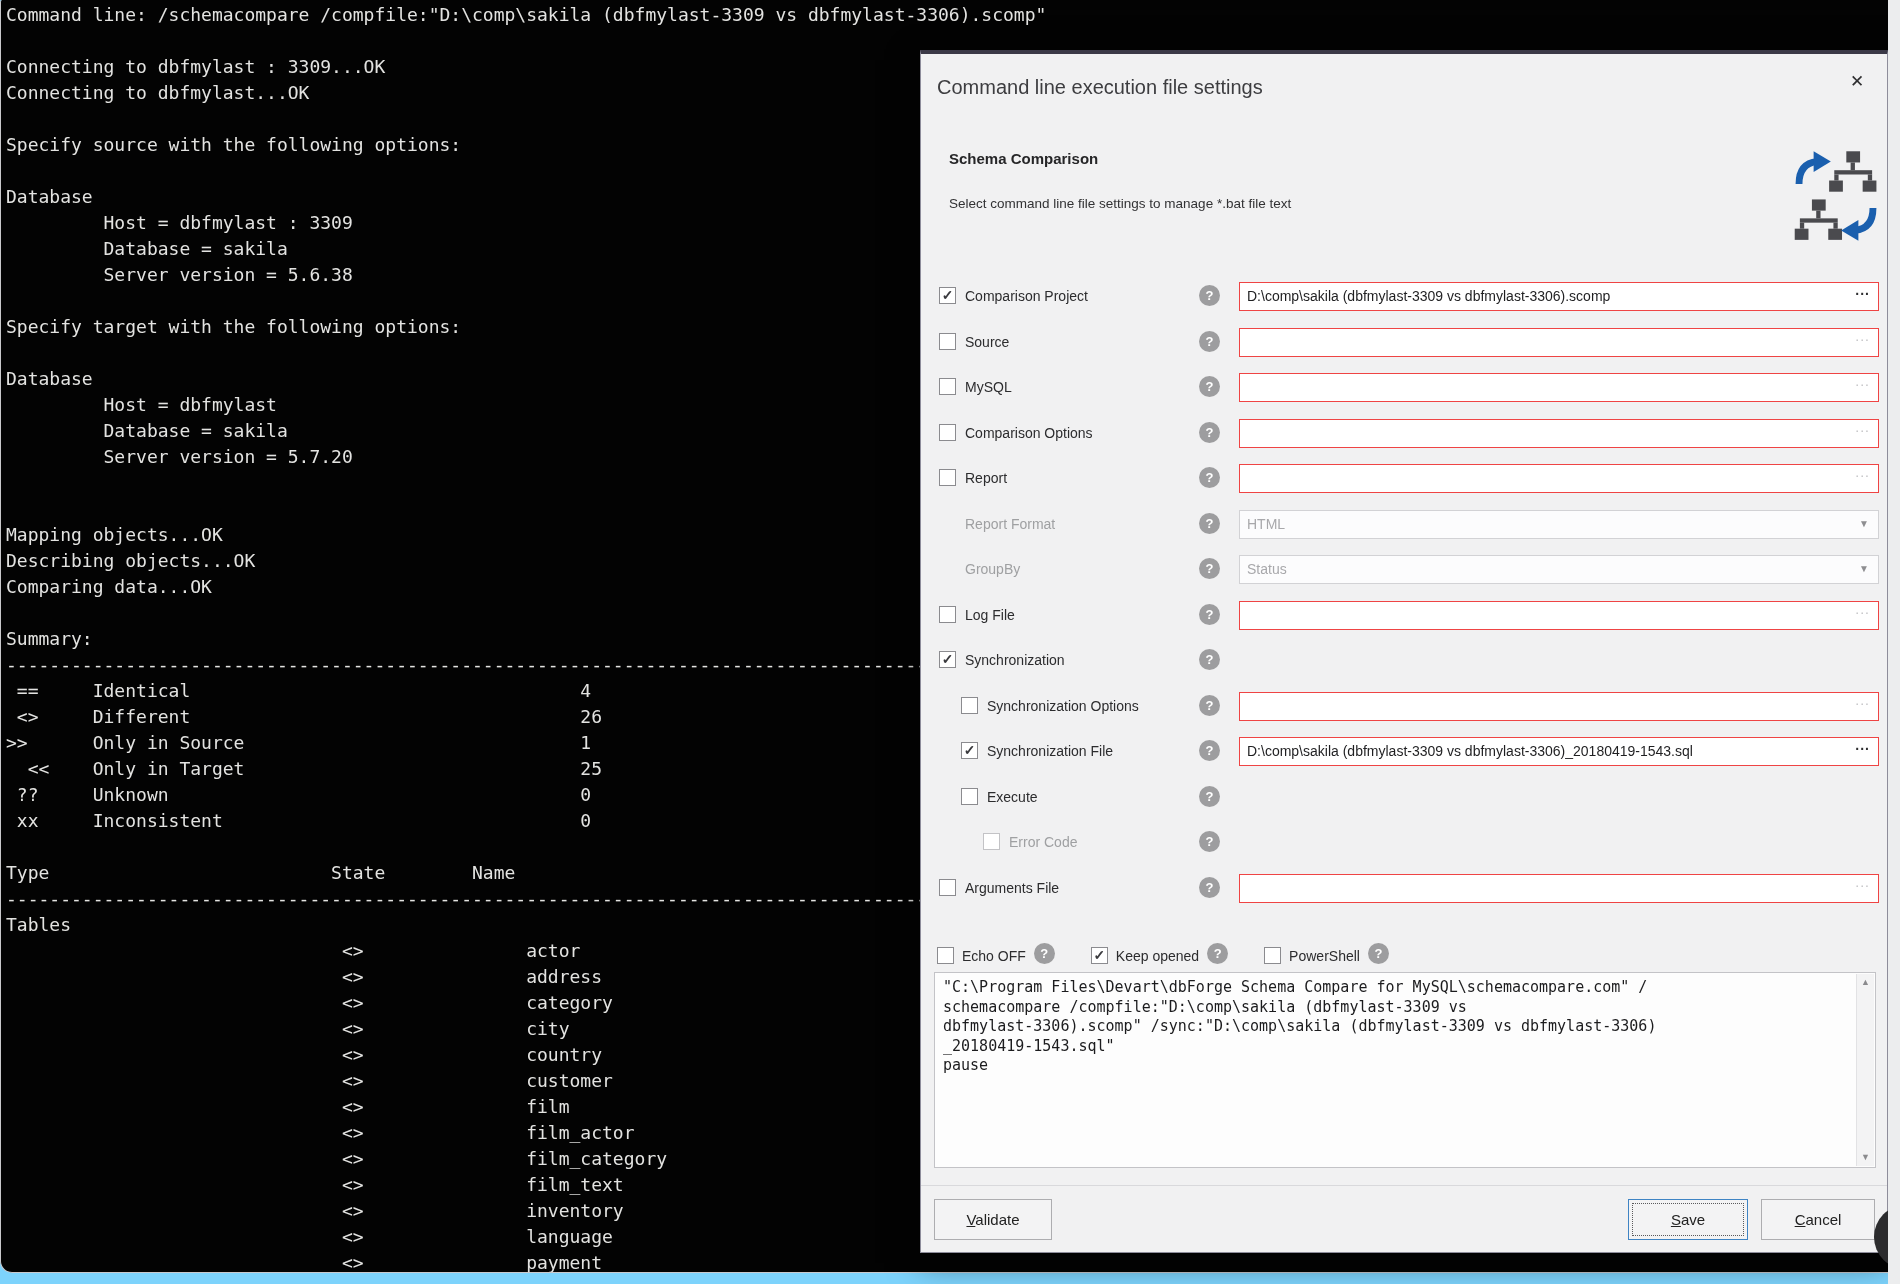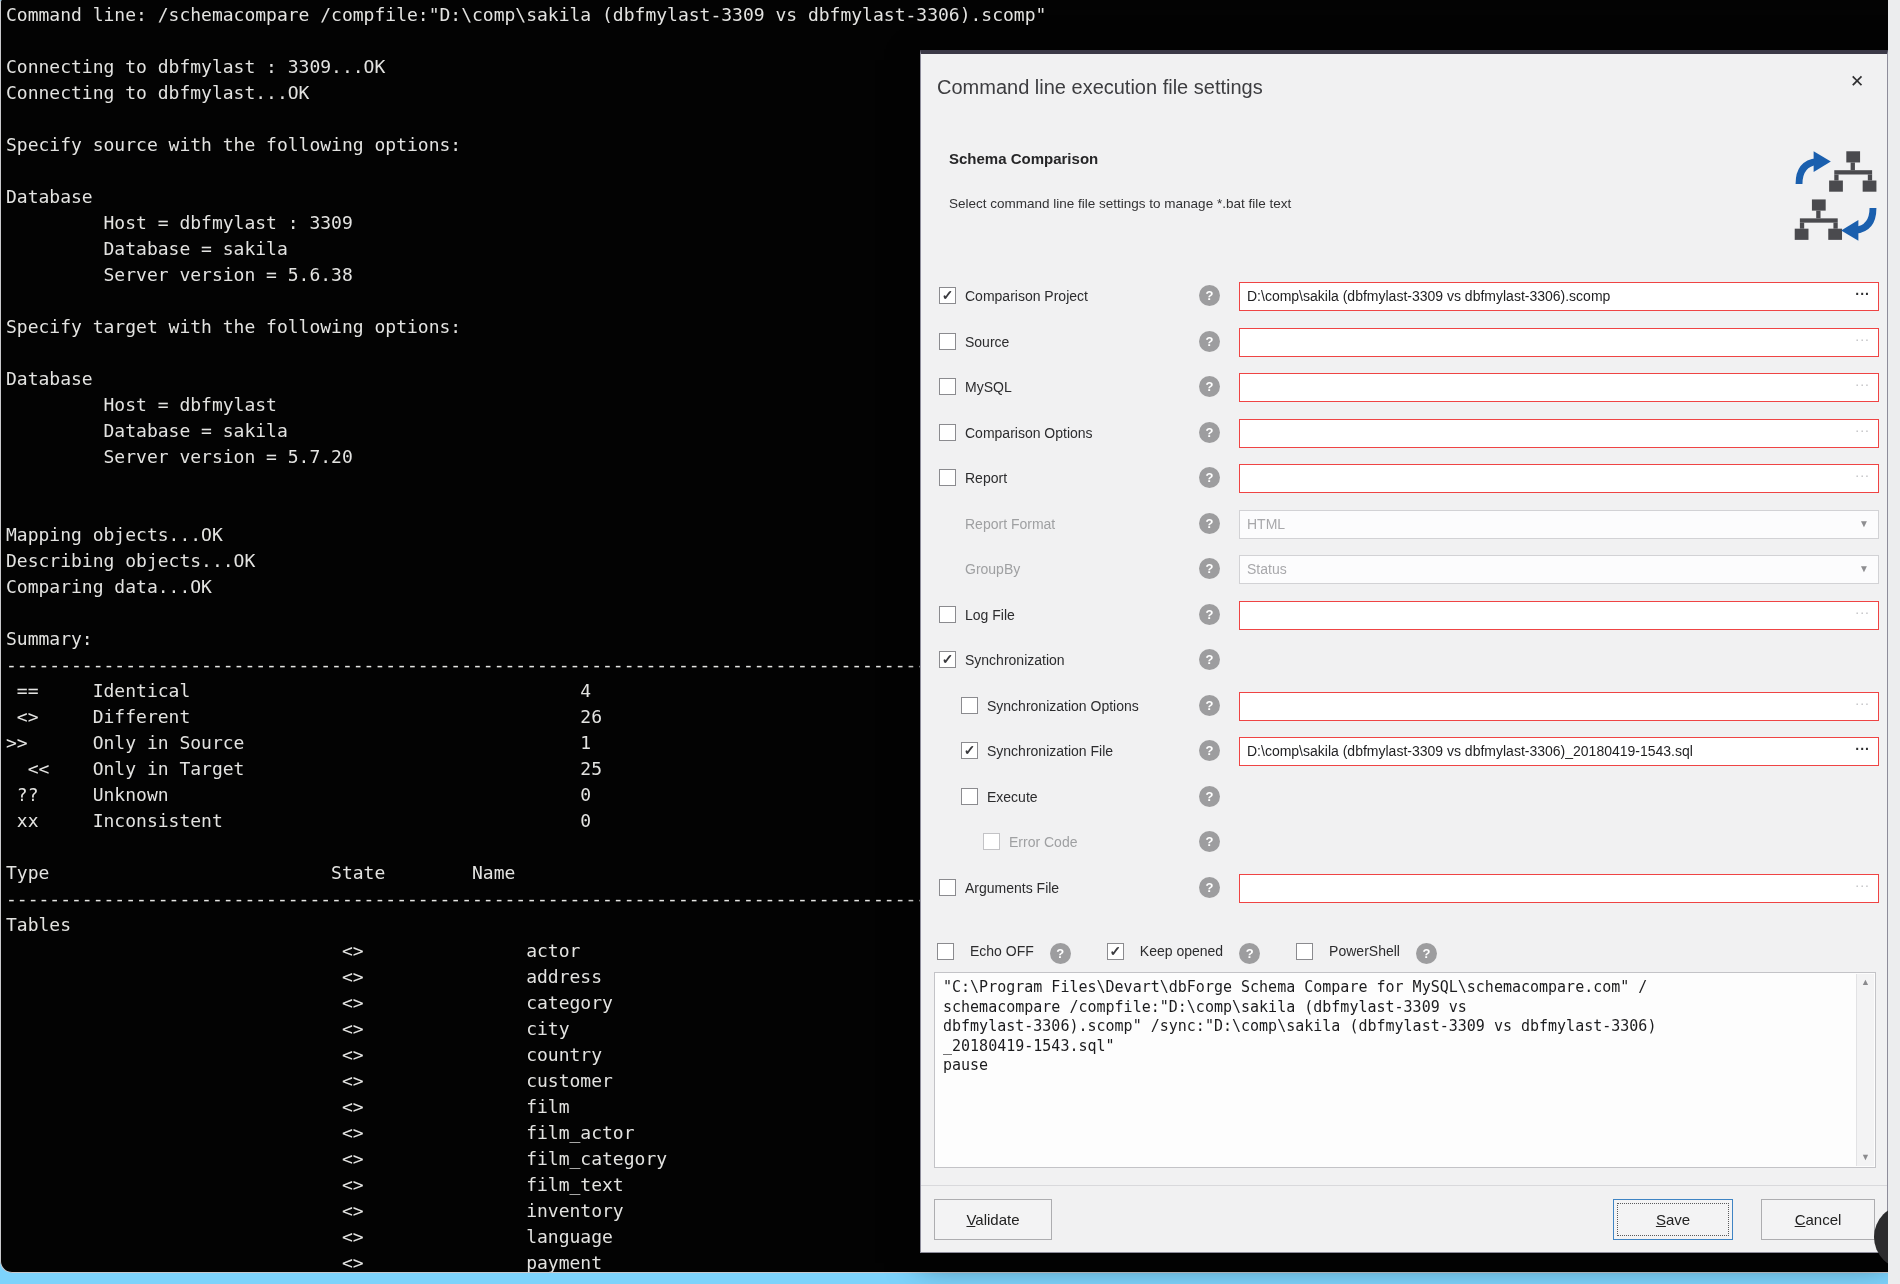--- a/index.html
+++ b/index.html
@@ -36,41 +36,41 @@
   .field .val{position:absolute;left:7px;top:5px;font-size:14px;color:#1f1f21;white-space:nowrap;
               max-width:590px;overflow:hidden;}
   .field .val.dimtext{color:#a8a8ab;}
   .field .browse{position:absolute;right:8px;top:-1px;font-size:14px;letter-spacing:1px;color:#2e2e30;
                  font-weight:bold;cursor:pointer;}
   .field .browse.dim{color:#c2c2c5;font-weight:normal;}
   .field.sel{background:#fcfcfd;border-color:#d2d2d5;}
   .field .arrow{position:absolute;right:9px;top:7px;font-size:10px;color:#8e8e91;}
   
   .opts{position:absolute;left:16px;top:884px;height:30px;display:flex;align-items:center;gap:36px;}
-  .opt{display:flex;align-items:flex-start;gap:16px;}
+  .opt{display:flex;align-items:flex-end;gap:8px;}
   .opt .ocb{width:17px;height:17px;background:#fff;border:1px solid #8b8b8f;box-sizing:border-box;
             text-align:center;line-height:15px;font-size:14px;font-weight:bold;color:#3a3a3e;}
   .opt .olbl{font-size:14px;color:#2c2c2e;white-space:nowrap;}
   .opt .help{position:static;}
   
   .bat{position:absolute;left:13px;top:918px;width:942px;height:196px;background:#fdfdfd;
        border:1px solid #c3c3c7;box-sizing:border-box;}
   .bat-text{position:absolute;left:8px;top:5px;right:26px;bottom:4px;font-family:"DejaVu Sans Mono",monospace;
             font-size:15px;line-height:19.5px;color:#1c1c1e;white-space:pre-wrap;overflow:hidden;}
   .sb{position:absolute;right:1px;top:1px;bottom:1px;width:17px;background:#f3f3f4;border-left:1px solid #e2e2e4;}
   .sb-btn{position:absolute;left:0;width:17px;height:17px;text-align:center;font-size:9px;line-height:17px;color:#8a8a8d;}
   .sb-up{top:0;}
   .sb-down{bottom:0;}
   
   .footer{position:absolute;left:0;bottom:0;width:100%;height:66px;background:#f1f1f2;border-top:1px solid #d9d9dc;}
   .btn{position:absolute;top:13px;height:41px;background:#f3f3f4;border:1px solid #adadb0;font-size:15px;
        color:#222;font-family:"Liberation Sans",sans-serif;cursor:pointer;}
   .btn u{text-decoration:underline;}
   .btn-validate{left:13px;width:118px;}
-  .btn-save{right:154px;width:120px;border:1px solid #3f84c4;outline:1px dotted #5a5a5c;outline-offset:-5px;text-align:center;}
+  .btn-save{right:139px;width:120px;border:1px solid #3f84c4;outline:1px dotted #5a5a5c;outline-offset:-5px;text-align:center;}
   .btn-cancel{right:12px;width:114px;}
   
   .blob{position:absolute;left:1874px;top:1205px;width:64px;height:64px;border-radius:50%;background:#2c2c2e;z-index:20;}
 </style>
 </head>
 <body>
 
 <div class="stage">
 
   <div class="console">

